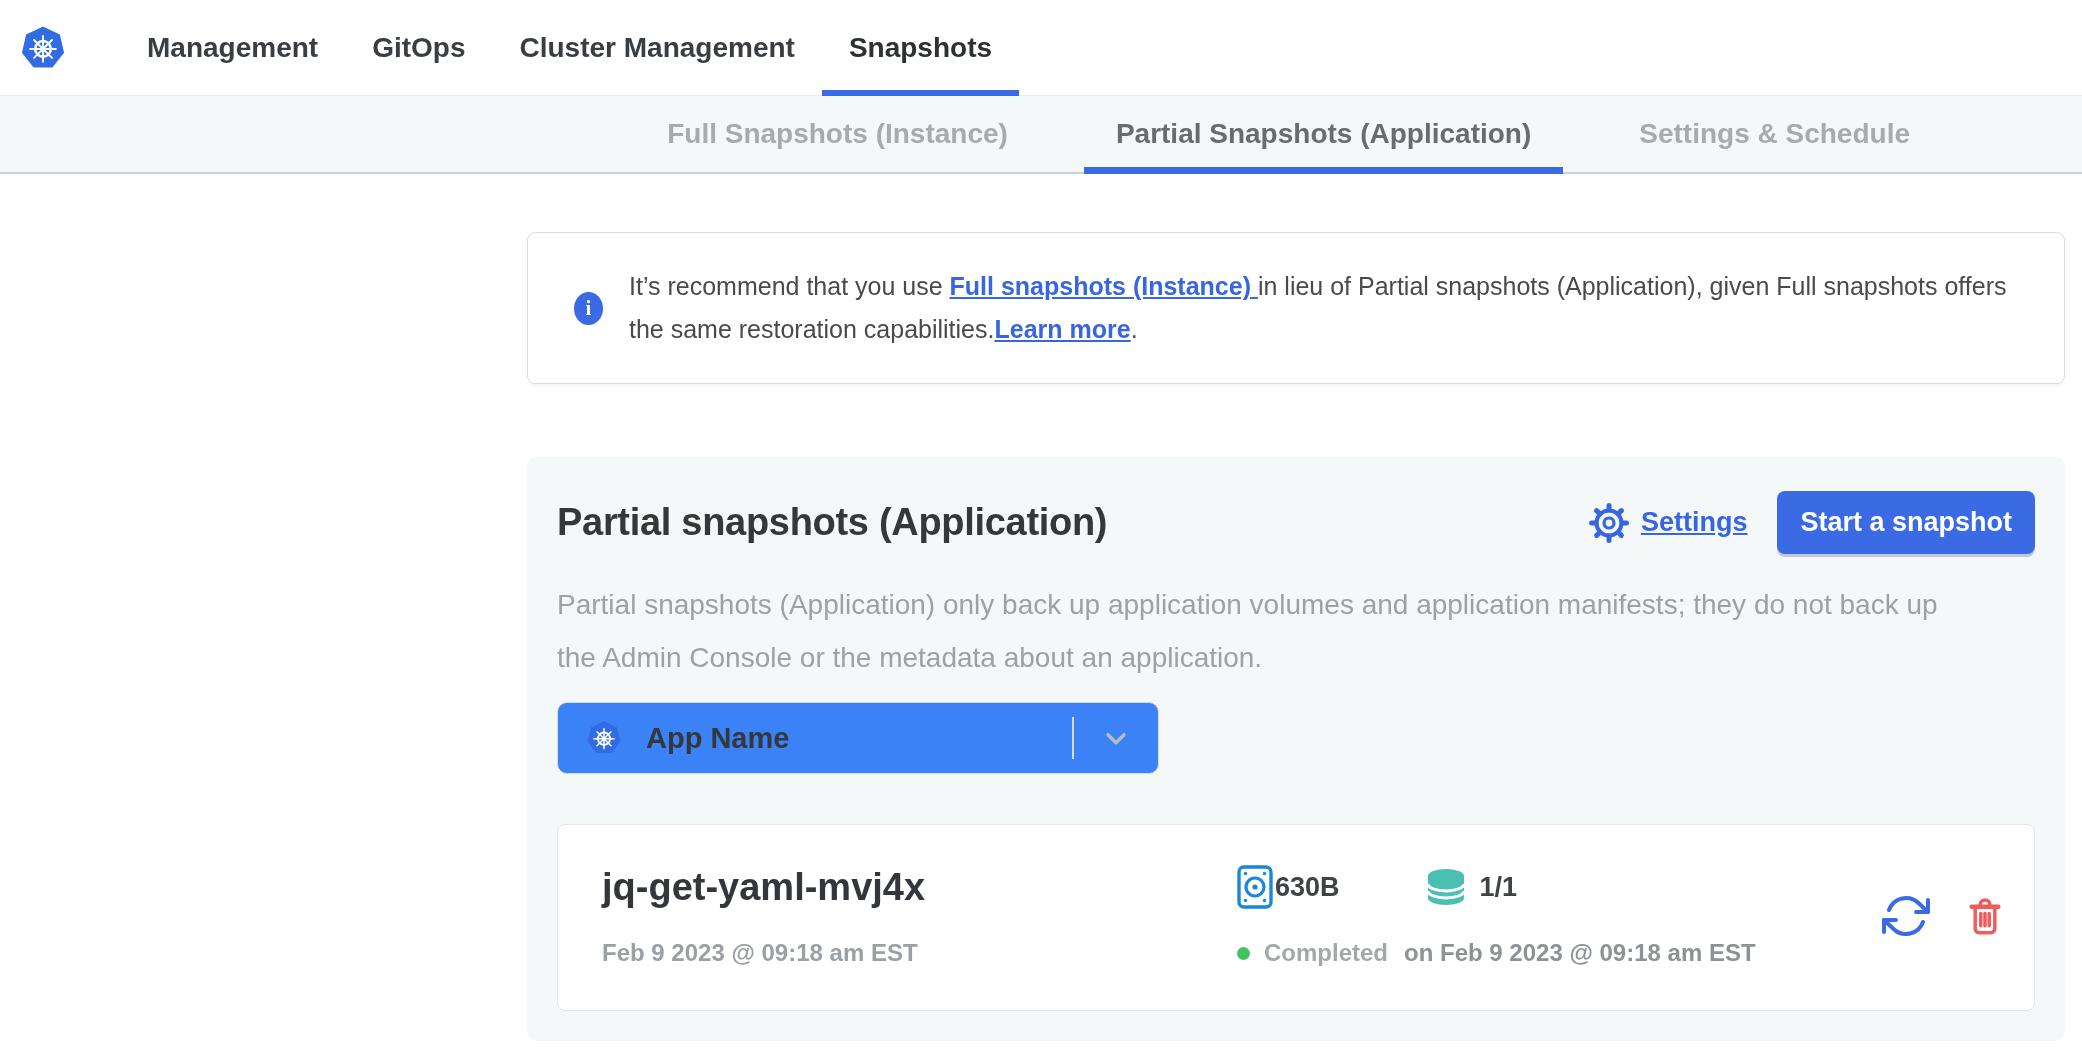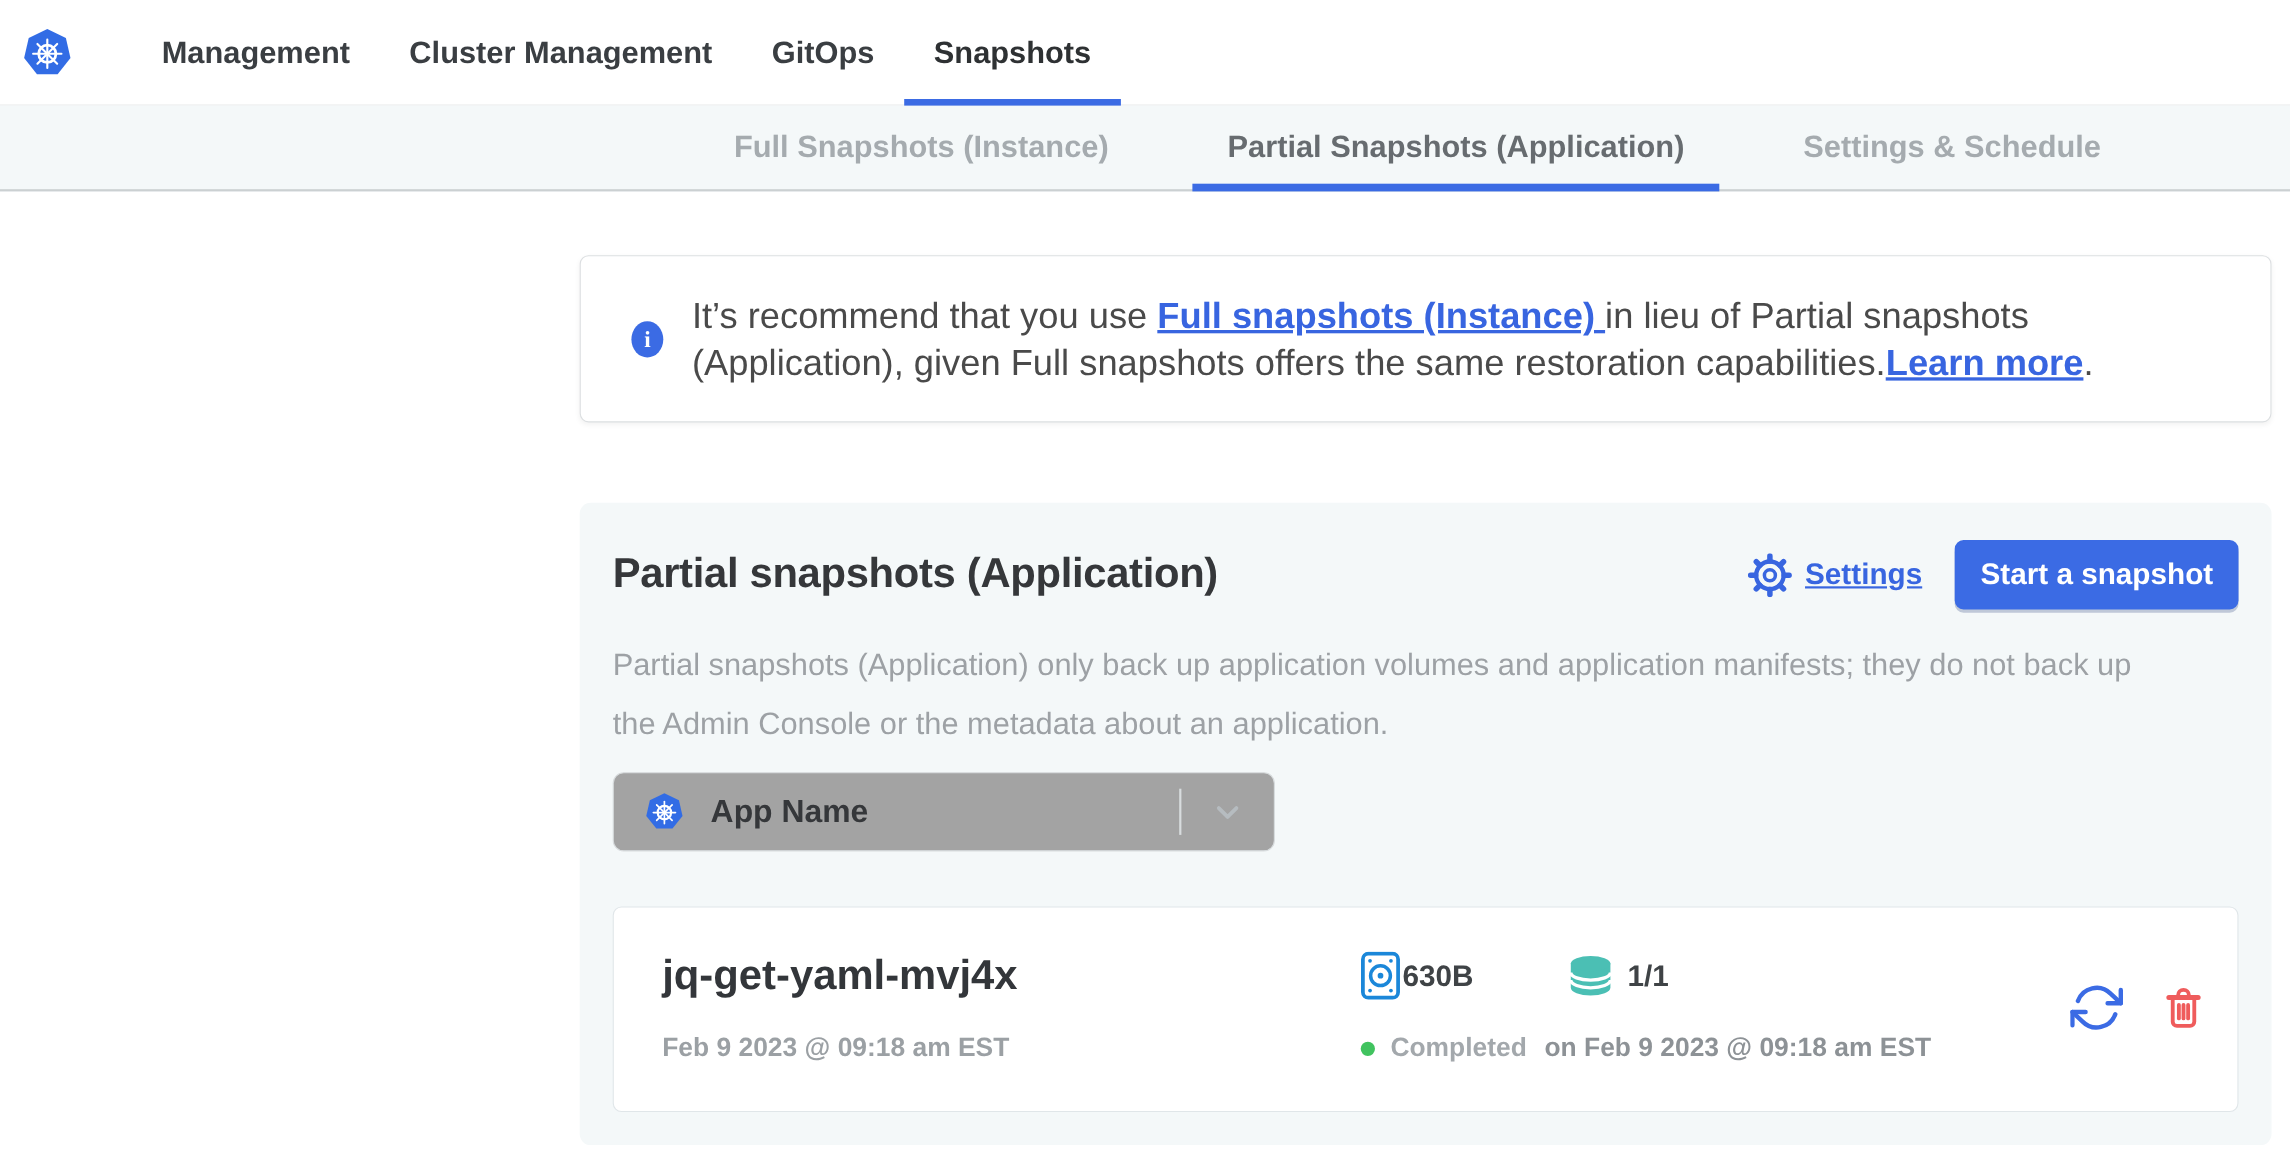--- a/index.html
+++ b/index.html
@@ -43,21 +43,21 @@
     margin-top:58px;background:#fff;border:1px solid #dcdfe1;border-radius:8px;
     box-shadow:0 2px 5px rgba(0,0,0,0.05);padding:32px 46px;display:flex;
     align-items:center;gap:26px;box-sizing:border-box;
   }
   .info-icon{
     width:29px;height:33px;border-radius:50%;background:#3b6be4;color:#fff;
     display:flex;align-items:center;justify-content:center;flex:0 0 auto;
     font-family:"Liberation Serif","DejaVu Serif",serif;font-size:21px;font-weight:700;
   }
   .info-text{
-    margin:0;font-size:33px;line-height:43px;color:#4a4a4a;max-width:1400px;
+    margin:0;font-size:25px;line-height:43px;color:#4a4a4a;max-width:1400px;
   }
   .inline-link{color:#3865e0;font-weight:700;text-decoration:underline;cursor:pointer;}
   
   .panel{
     margin-top:73px;background:#f4f8f9;border-radius:10px;
     padding:34px 30px 30px 30px;box-sizing:border-box;
   }
   .panel-header{display:flex;align-items:center;}
   .panel-title{margin:0;font-size:38px;font-weight:700;color:#35373a;letter-spacing:-0.3px;}
   .panel-actions{margin-left:auto;display:flex;align-items:center;gap:30px;}
@@ -66,21 +66,21 @@
   .primary-btn{
     background:#3b6be4;color:#fff;border:none;border-radius:8px;cursor:pointer;
     font-family:inherit;font-size:27px;font-weight:700;padding:16px 23px;
     box-shadow:0 3px 0 rgba(30,55,120,0.25);
   }
   .panel-desc{
     margin:24px 0 0 0;font-size:28px;line-height:53px;color:#9da1a5;max-width:1420px;
   }
   
   .app-select{
-    margin-top:18px;width:602px;height:72px;background:#a3a3a3;border:1.5px solid #d8dcde;
+    margin-top:18px;width:602px;height:72px;background:#3b82f6;border:1.5px solid #d8dcde;
     border-radius:10px;display:flex;align-items:center;box-sizing:border-box;
     padding-left:28px;cursor:pointer;
   }
   .mini-logo{width:36px;height:40px;display:flex;align-items:center;flex:0 0 auto;}
   .app-select-label{margin-left:24px;font-size:29px;font-weight:700;color:#35373a;}
   .select-divider{margin-left:auto;width:2px;height:42px;background:#d8dcde;flex:0 0 auto;}
   .chevron-box{width:84px;display:flex;align-items:center;justify-content:center;flex:0 0 auto;}
   
   .snapshot-row{
     margin-top:50px;background:#fff;border:1.5px solid #e0e6e9;border-radius:8px;
@@ -113,22 +113,22 @@
         <line x1="50" y1="24" x2="50" y2="80"></line>
         <line x1="22" y1="52" x2="78" y2="52"></line>
         <line x1="30.5" y1="32.5" x2="69.5" y2="71.5"></line>
         <line x1="69.5" y1="32.5" x2="30.5" y2="71.5"></line>
         <circle cx="50" cy="52" r="17" stroke-width="5.5"></circle>
       </g>
     </svg>
   </div>
   <nav class="topnav-items">
     <div class="topnav-item">Management</div>
+    <div class="topnav-item">GitOps</div>
     <div class="topnav-item">Cluster Management</div>
-    <div class="topnav-item">GitOps</div>
     <div class="topnav-item active">Snapshots</div>
   </nav>
 </header>
 
 <div class="subnav">
   <div class="subtab">Full Snapshots (Instance)</div>
   <div class="subtab active">Partial Snapshots (Application)</div>
   <div class="subtab">Settings &amp; Schedule</div>
 </div>
 

